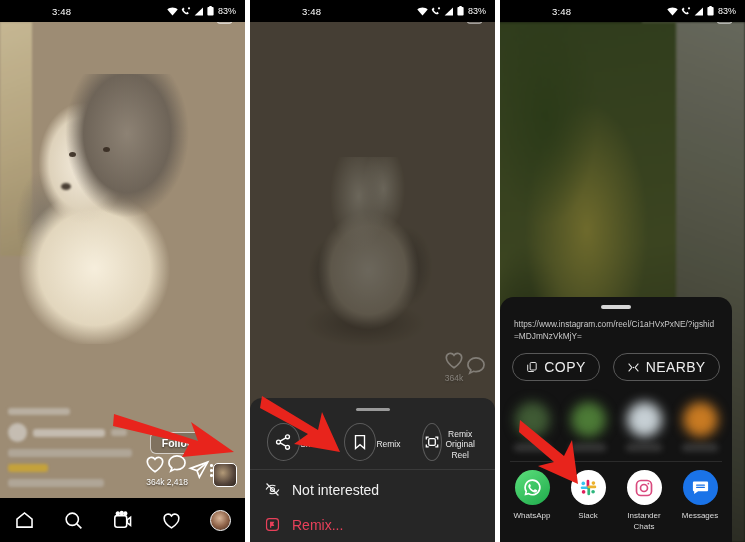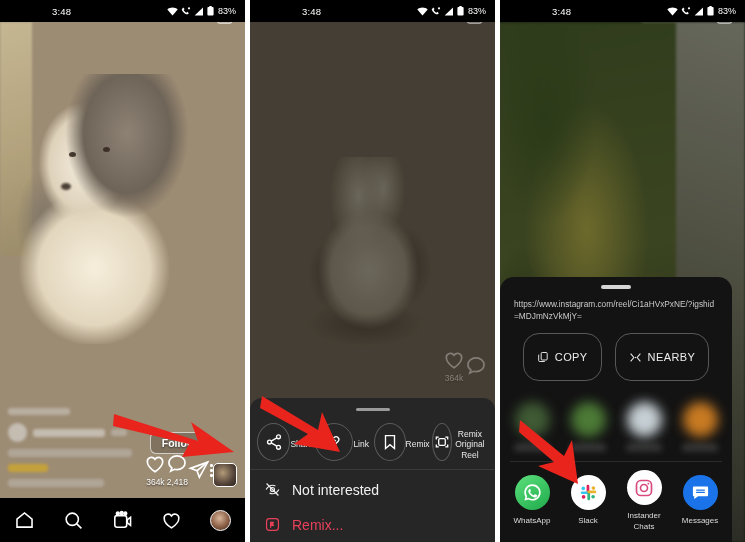--- a/index.html
+++ b/index.html
@@ -144,23 +144,23 @@
   .sheet-row-label { font-size: 14px; color: #f0f0f0; }
   .row-report .sheet-row-label { color: #e8405a; }
   .sheet-divider { height: 1px; background: #3a3a3a; margin: 2px 0; }
 
   
   .sharesheet { position: absolute; left: 0; right: 13px; bottom: 0; z-index: 28;
     background: #131313; border-radius: 14px 14px 0 0; padding: 6px 0 6px; }
   .ss-handle { width: 30px; height: 4px; border-radius: 2px; background: #d6d6d6; margin: 2px auto 9px; }
   .ss-url { font-size: 8.3px; color: #c9c9c9; padding: 0 14px; line-height: 1.45; word-break: break-all; }
   .ss-btnrow { display: flex; justify-content: center; gap: 13px; padding: 11px 0 13px; }
-  .ss-btn { display: flex; align-items: center; gap: 6px; padding: 17px 13px;
-    border: 1px solid #585858; border-radius: 16px; color: #ededed; font-size: 11px; letter-spacing: .4px; }
-  .ss-approw { display: flex; justify-content: space-around; padding: 6px 4px 4px; align-items: center; }
+  .ss-btn { display: flex; align-items: center; gap: 6px; padding: 5px 13px;
+    border: 1px solid #585858; border-radius: 16px; color: #ededed; font-size: 14px; letter-spacing: .4px; }
+  .ss-approw { display: flex; justify-content: space-around; padding: 6px 4px 4px; }
   .ss-app { display: flex; flex-direction: column; align-items: center; width: 56px; }
   .ss-icon { width: 35px; height: 35px; border-radius: 50%; display: flex; align-items: center; justify-content: center; }
   .ss-label { font-size: 8px; color: #dcdcdc; margin-top: 6px; text-align: center; line-height: 1.3; }
   .ss-blurrow { display: flex; justify-content: space-around; padding: 8px 4px; }
   .ss-blur-app { display: flex; flex-direction: column; align-items: center; width: 56px; }
   .ss-blur-icon { width: 35px; height: 35px; border-radius: 50%; filter: blur(6px); }
   .ss-blur-label { width: 36px; height: 7px; margin-top: 7px; border-radius: 3px; background: rgba(180,180,180,.25); filter: blur(3px); }
   .ss-sep { height: 1px; background: #2b2b2b; margin: 2px 10px; }
 
   .ic-wa { background: linear-gradient(145deg,#5ce07c 0%,#1faa4b 100%); }
@@ -354,29 +354,20 @@
         <div class="action">
           <div class="action-circle">
             <svg width="18" height="18" viewBox="0 0 24 24" fill="none" stroke="#fff" stroke-width="1.8">
               <circle cx="18" cy="5" r="2.6"></circle>
                 <circle cx="6" cy="12" r="2.6"></circle>
                 <circle cx="18" cy="19" r="2.6"></circle>
               <path d="M8.3 10.8 15.7 6.4M8.3 13.2l7.4 4.4"></path>
             </svg>
           </div>
           <div class="action-label">Share</div>
-        </div>
-        <div class="action">
-          <div class="action-circle">
-            <svg width="18" height="18" viewBox="0 0 24 24" fill="none" stroke="#fff" stroke-width="1.8">
-              <path d="M9.6 13.2a3.6 3.6 0 0 0 5.4.4l2.6-2.6a3.7 3.7 0 0 0-5.2-5.2l-1.5 1.5"></path>
-              <path d="M14.4 10.8a3.6 3.6 0 0 0-5.4-.4l-2.6 2.6a3.7 3.7 0 0 0 5.2 5.2l1.5-1.5"></path>
-            </svg>
-          </div>
-          <div class="action-label">Link</div>
         </div>
         <div class="action">
           <div class="action-circle">
             <svg width="18" height="18" viewBox="0 0 24 24" fill="none" stroke="#fff" stroke-width="1.8">
               <path d="M6 3.4h12v17.2L12 15.6 6 20.6z"></path>
             </svg>
           </div>
           <div class="action-label">Remix</div>
         </div>
         <div class="action">

